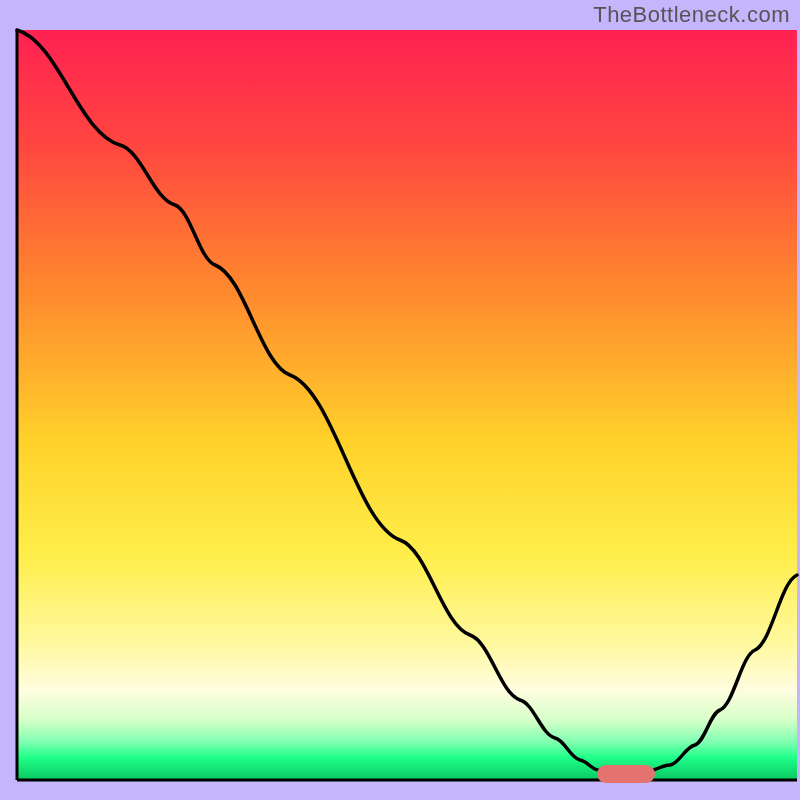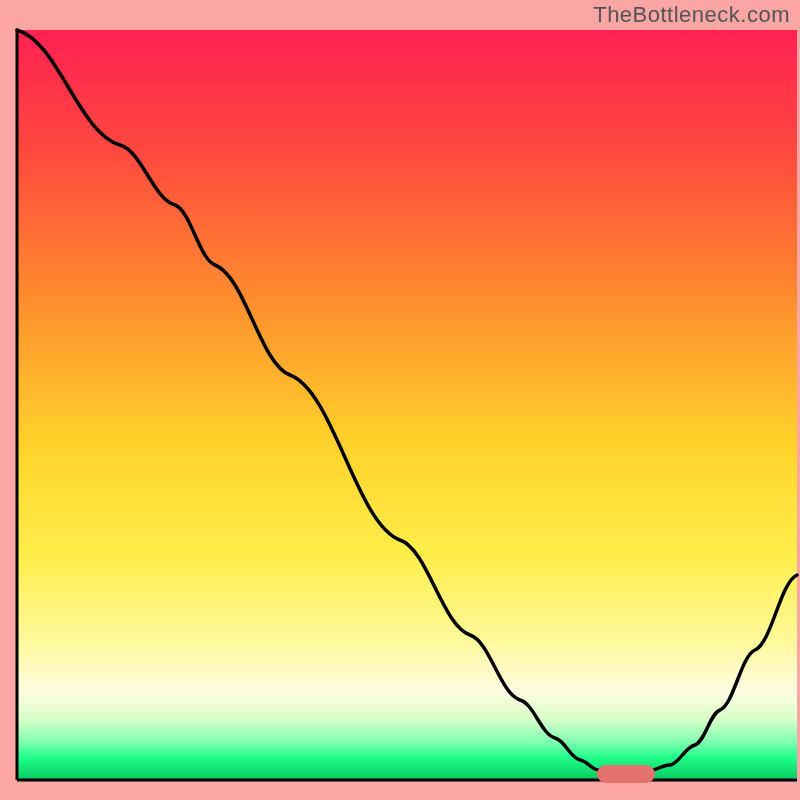--- a/index.html
+++ b/index.html
@@ -8,21 +8,21 @@
     width: 800px;
     height: 800px;
     overflow: hidden;
     font-family: Arial, Helvetica, sans-serif;
     background: #ffffff;
   }
   .stage {
     position: relative;
     width: 800px;
     height: 800px;
-    background: #fca5a5;
+    background: #c4b5fd;
   }
   .watermark {
     position: absolute;
     top: 2px;
     right: 10px;
     font-size: 22px;
     font-weight: 500;
     color: #555;
     letter-spacing: 0.5px;
     user-select: none;

